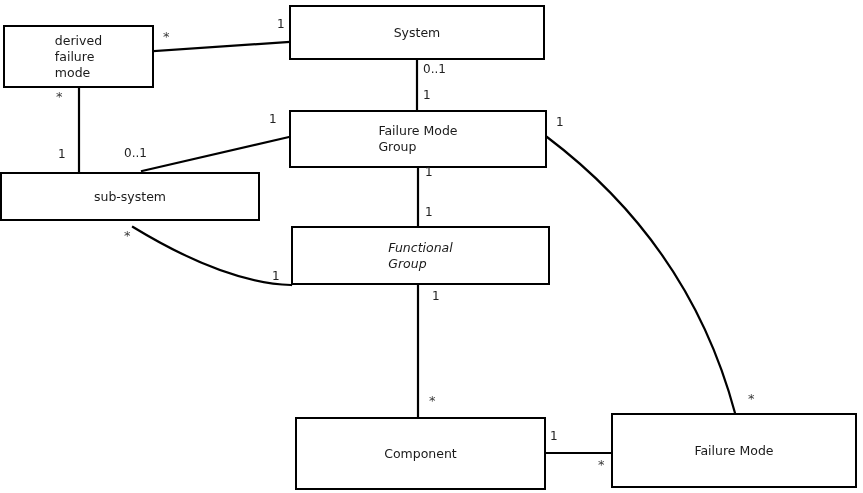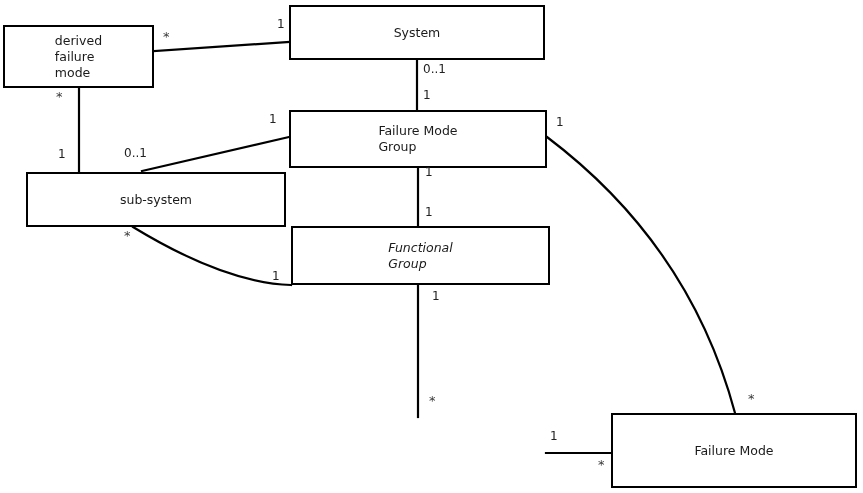--- a/index.html
+++ b/index.html
@@ -84,29 +84,32 @@
 
   <div class="uml-class-box" style="left: 289px; top: 5px; width: 256px; height: 55px;">
     <span class="uml-class-name">System</span>
   </div>
 
   <div class="uml-class-box" style="left: 289px; top: 110px; width: 258px; height: 58px;">
     <span class="uml-class-name">Failure Mode
 Group</span>
   </div>
 
-  <div class="uml-class-box" style="left: 0px; top: 172px; width: 260px; height: 55px; margin-left: 26px;">
+  <div class="uml-class-box" style="left: 0px; top: 172px; width: 260px; height: 49px;">
     <span class="uml-class-name">sub-system</span>
   </div>
 
   <div class="uml-class-box" style="left: 291px; top: 226px; width: 259px; height: 59px; font-style: italic;">
     <span class="uml-class-name">Functional
 Group</span>
   </div>
 
+  <div class="uml-class-box" style="left: 295px; top: 417px; width: 251px; height: 73px;">
+    <span class="uml-class-name">Component</span>
+  </div>
 
   <div class="uml-class-box" style="left: 611px; top: 413px; width: 246px; height: 75px;">
     <span class="uml-class-name">Failure Mode</span>
   </div>
 
   <span class="edge-label mult-star" style="left: 163px; top: 31px;">*</span>
   <span class="edge-label" style="left: 277px; top: 18px;">1</span>
   <span class="edge-label mult-star" style="left: 56px; top: 91px;">*</span>
   <span class="edge-label" style="left: 58px; top: 148px;">1</span>
   <span class="edge-label" style="left: 423px; top: 63px;">0..1</span>

